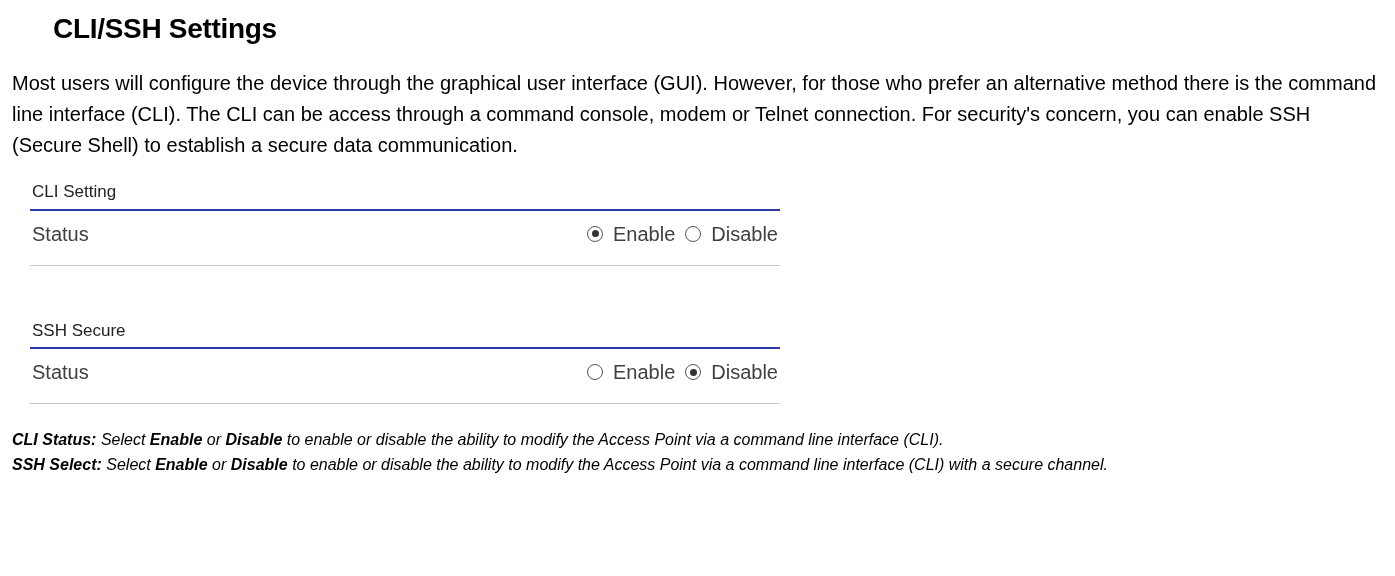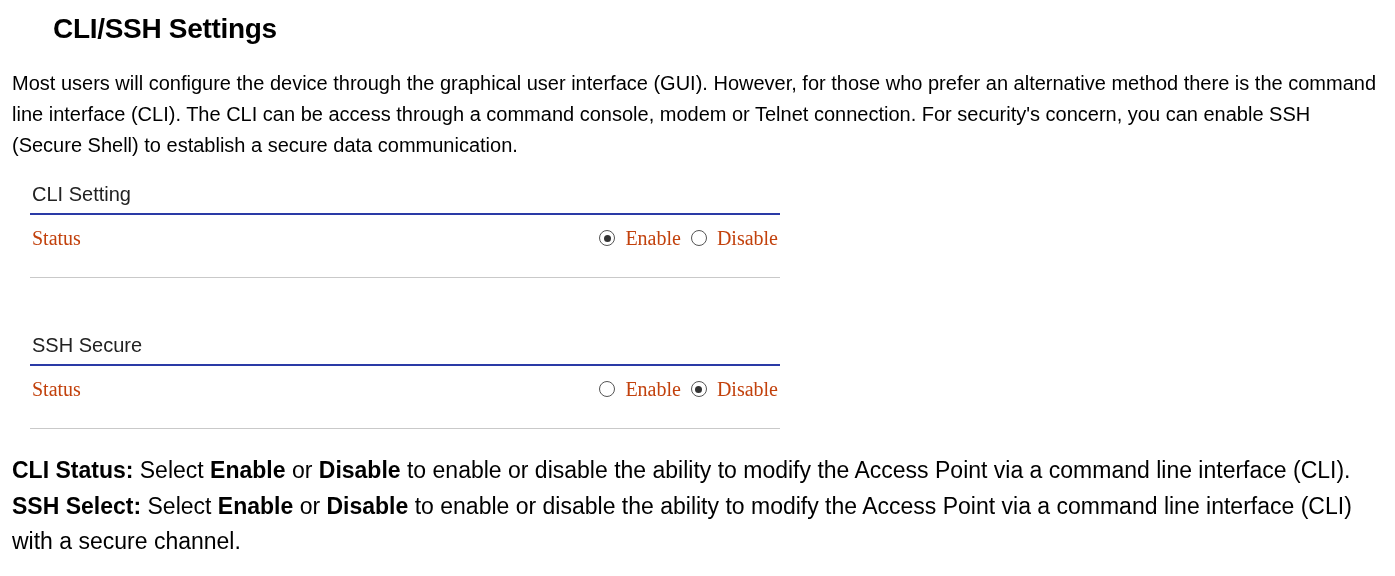--- a/index.html
+++ b/index.html
@@ -27,33 +27,32 @@
       margin-bottom: 14px;
       line-height: 1.55;
     }
     .panel {
       width: 750px;
       margin-bottom: 24px;
       margin-left: 18px;
     }
     .section-title {
       font-family: Arial, sans-serif;
-      font-size: 20px;
+      font-size: 17px;
       color: #222;
       padding: 4px 2px;
       border-bottom: 2px solid #2a3aa6;
     }
     .row {
       display: flex;
       align-items: center;
-      padding: 8px 2px 24px 2px;
+      padding: 8px 2px 16px 2px;
       border-bottom: 1px solid #c9c9c9;
       font-size: 20px;
-      color: #c2410c;
-      font-family: Liberation Serif, serif;
+      color: #404040;
     }
     .row .label {
       flex: 1;
     }
     .row .controls {
       display: flex;
       align-items: center;
       gap: 10px;
       font-size: 20px;
     }
@@ -72,22 +71,23 @@
       width: 7px;
       height: 7px;
       border-radius: 50%;
       background: #333;
       display: block;
     }
     .spacer {
       height: 48px;
     }
     .desc {
-      font-size: 23px;
+      font-size: 16px;
       line-height: 1.55;
+      font-style: italic;
     }
     .desc .bold {
       font-weight: bold;
     }
   </style>
 </head>
 <body>
 
 <h1>CLI/SSH Settings</h1>
 

